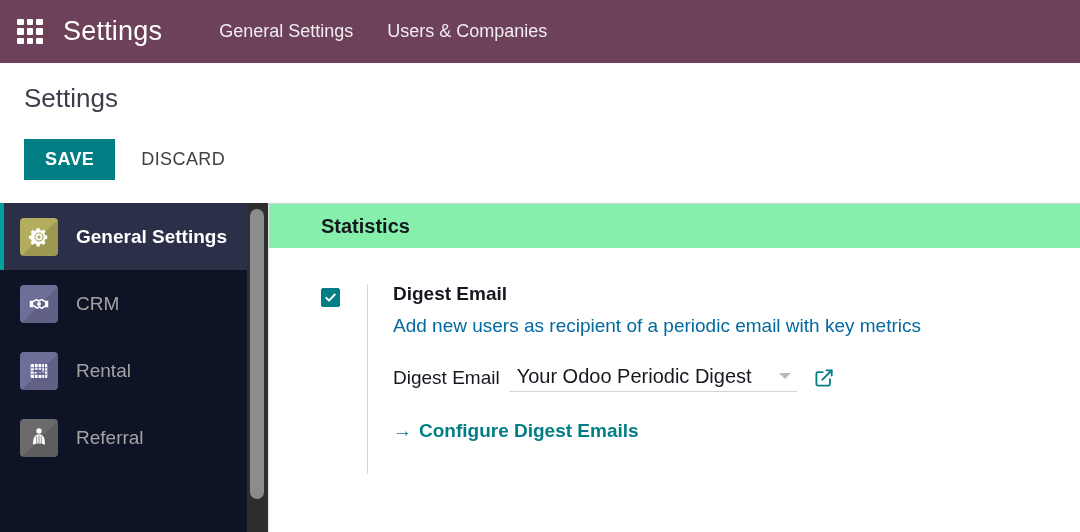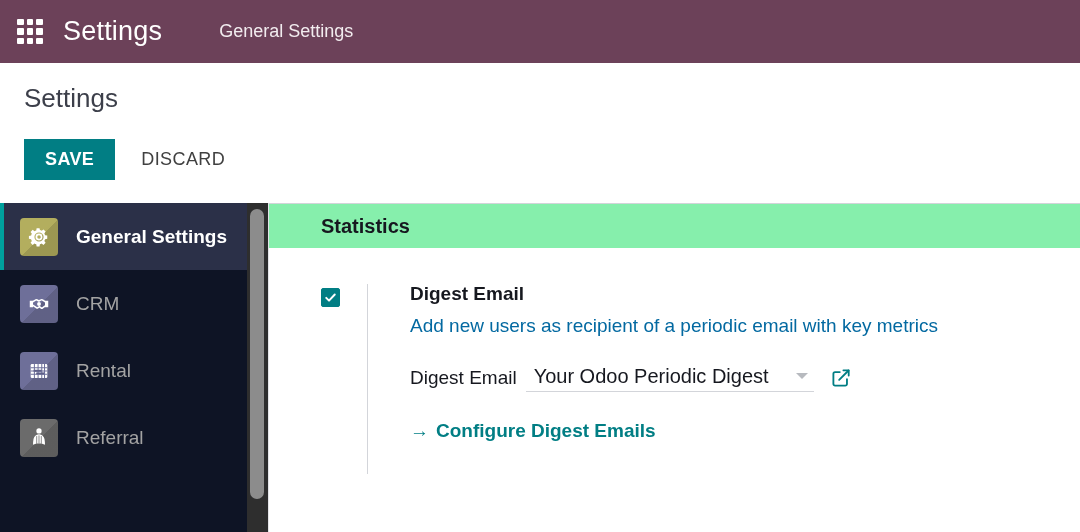--- a/index.html
+++ b/index.html
@@ -184,21 +184,21 @@
     border-radius: 2px;
     flex: 0 0 19px;
     margin-top: 4px;
     display: flex;
     align-items: center;
     justify-content: center;
     cursor: pointer;
   }
   .setting-body {
     margin-left: 27px;
-    padding-left: 42px;
+    padding-left: 25px;
     border-left: 1px solid #d3d5da;
     min-height: 190px;
   }
   .setting-name {
     font-size: 19px;
     font-weight: bold;
     color: #16181f;
     line-height: 1.1;
   }
   .setting-desc {
@@ -264,20 +264,21 @@
       <i></i>
       <i></i>
       <i></i>
       <i></i>
       <i></i>
       <i></i>
       <i></i>
   </div>
   <div class="brand">Settings</div>
   <div class="nav-item">General Settings</div>
+  <div class="nav-item">Users &amp; Companies</div>
 </div>
 
 <div class="control-panel">
   <div class="page-title">Settings</div>
   <div class="btn-row">
     <button class="btn-save">SAVE</button>
     <button class="btn-discard">DISCARD</button>
   </div>
 </div>
 

